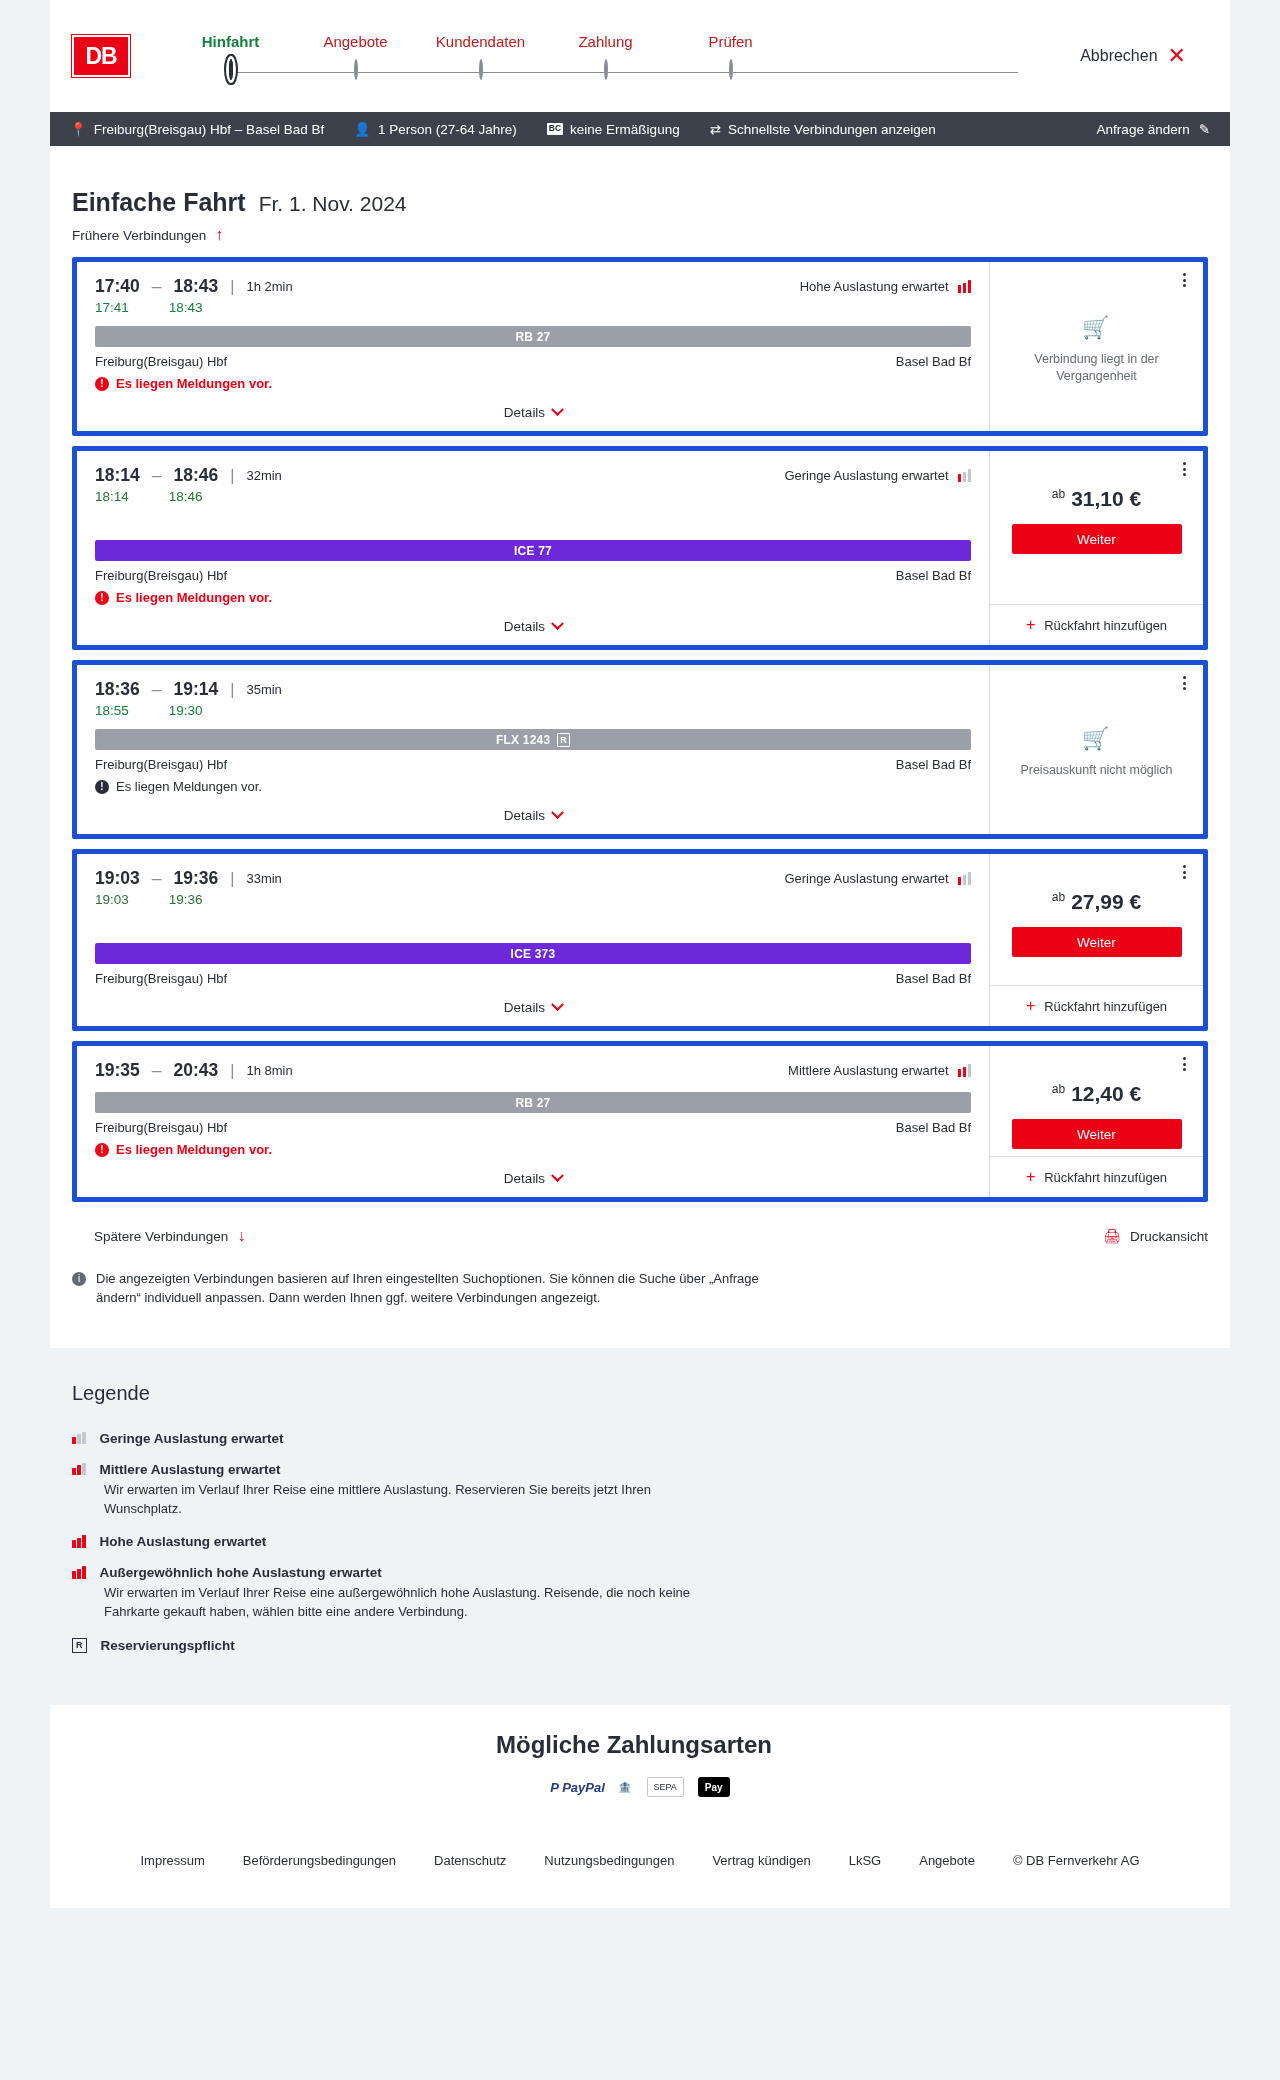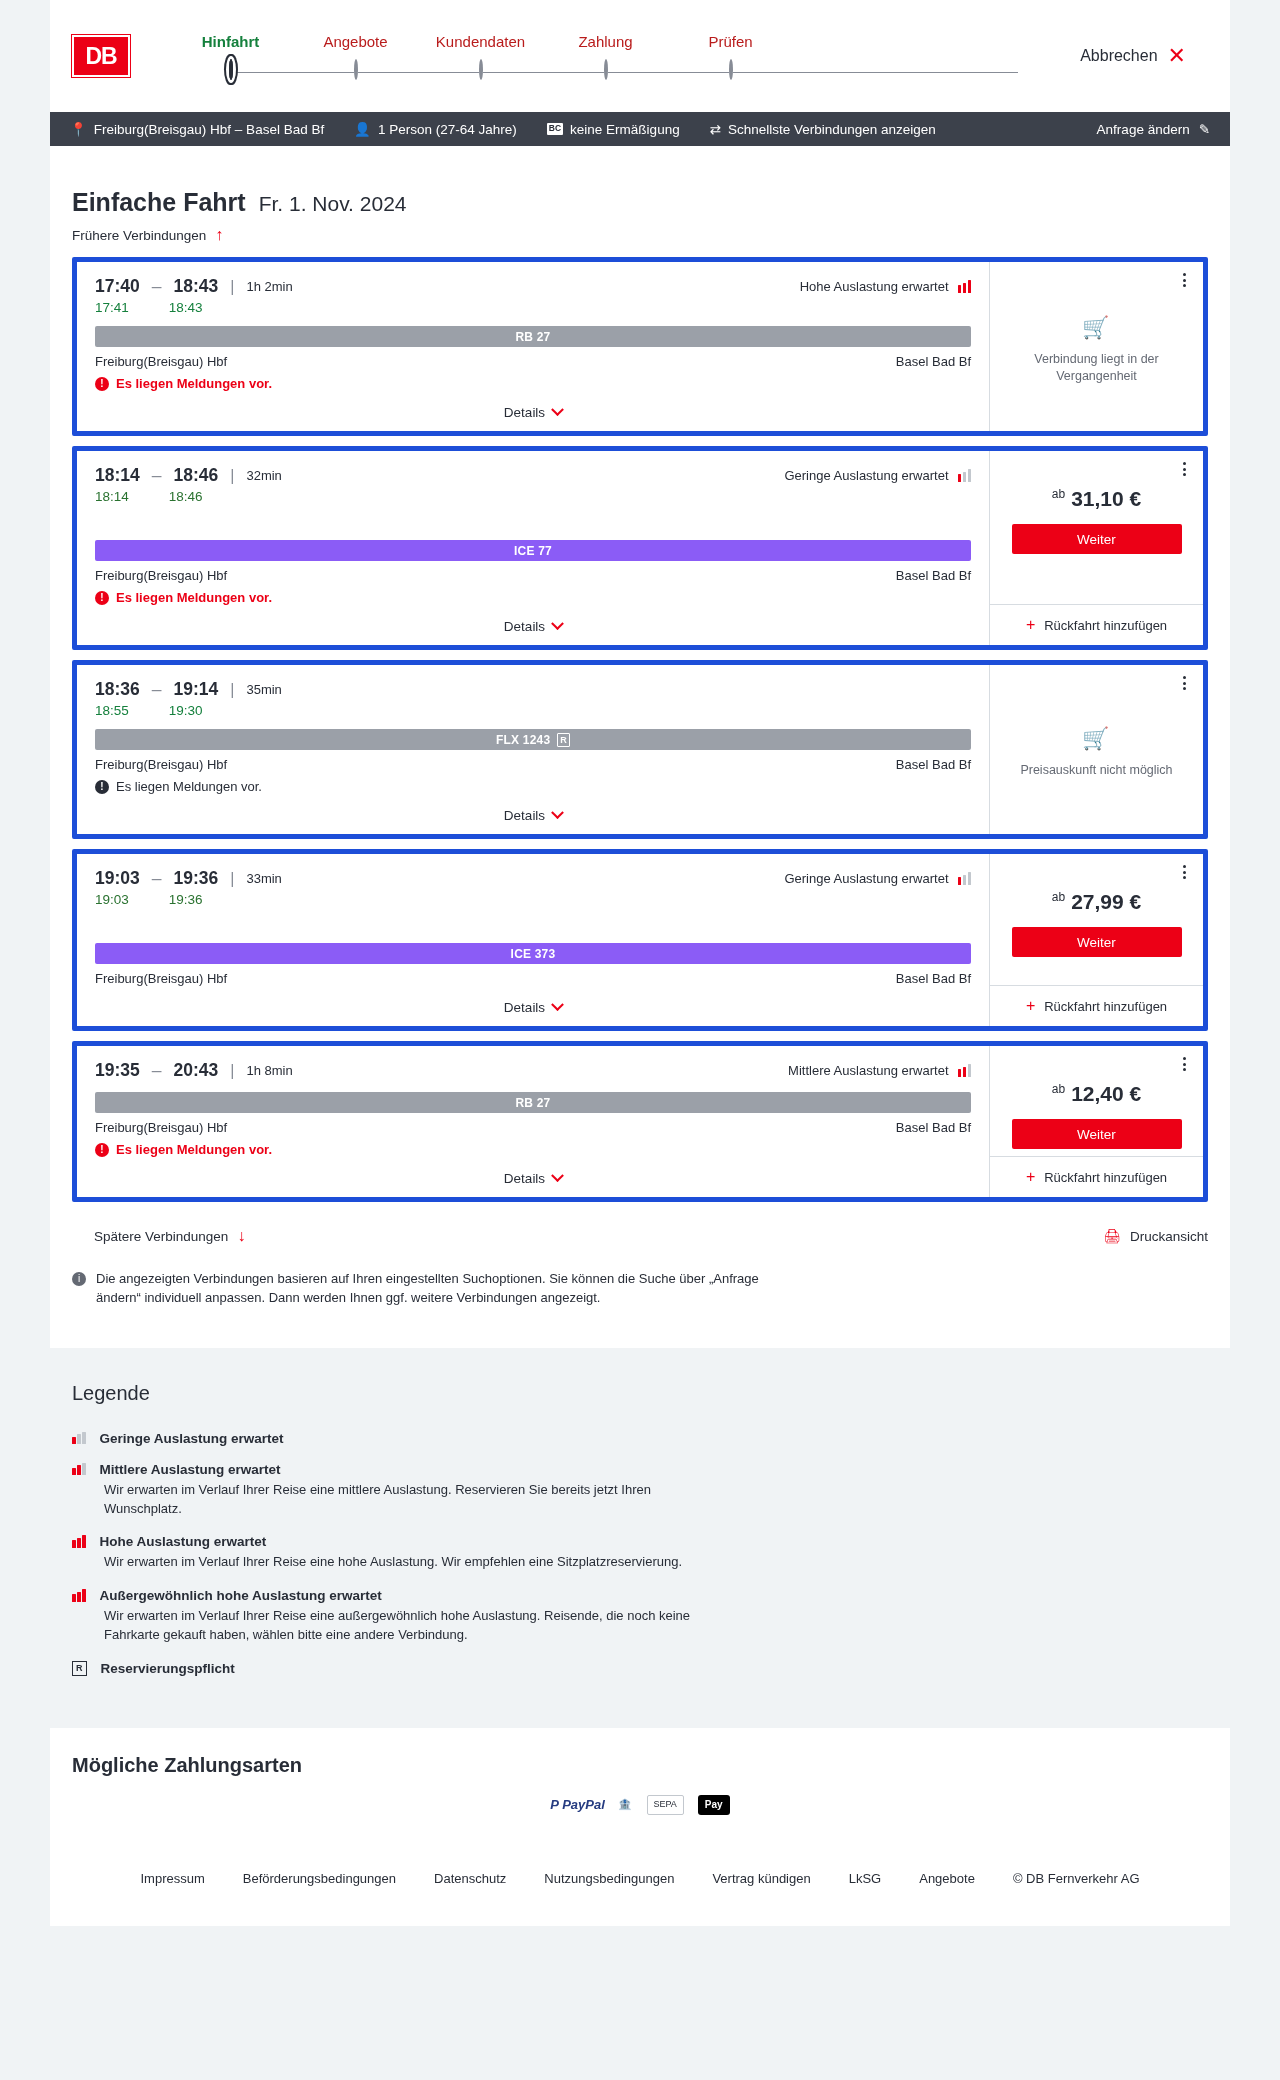--- a/index.html
+++ b/index.html
@@ -93,21 +93,21 @@
   .row1 .right { margin-left:auto; display:flex; align-items:center; gap:9px; font-size:13px; }
   .row2 { display:flex; gap:40px; margin-top:3px; font-size:13.5px; }
   .rt-delay { color:#15803d; }
   .rt-ok { color:#2a7230; }
   .train-bar {
     margin-top:11px; height:21px; border-radius:2px;
     display:flex; align-items:center; justify-content:center;
     color:#fff; font-size:12px; font-weight:bold; letter-spacing:.2px; gap:7px;
   }
   .bar-grey { background:#9ba0a8; }
-  .bar-dark { background:#8b5cf6;margin-top:36px; }
+  .bar-dark { background:#6d28d9;margin-top:36px; }
   .res-badge {
     border:1px solid #fff; font-size:9px; padding:0 2px; font-weight:bold; line-height:12px; border-radius:1px;
   }
   .stations { display:flex; justify-content:space-between; margin-top:7px; font-size:13px; }
   .note { margin-top:7px; font-size:13px; display:flex; align-items:center; gap:7px; }
   .note.red { color:#ec0016; font-weight:bold; }
   .note.grey { color:#282d37; }
   .ico-alert { width:14px; height:14px; border-radius:50%; background:#ec0016; color:#fff; font-size:10px;
                display:inline-flex; align-items:center; justify-content:center; font-weight:bold; }
   .ico-alert.dark { background:#282d37; }
@@ -157,21 +157,21 @@
   
   .legend { background:#f0f3f5; margin:0 50px; padding:34px 22px 36px 22px; }
   .legend h2 { font-size:20px; font-weight:normal; margin:0 0 26px 0; }
   .leg-item { margin-bottom:16px; }
   .leg-head { display:flex; align-items:center; gap:14px; font-size:13.5px; font-weight:bold; }
   .leg-desc { font-size:13px; color:#282d37; margin-top:4px; margin-left:32px; line-height:1.45; max-width:620px; }
   .res-box { border:1px solid #282d37; font-size:9px; font-weight:bold; padding:0 3px; line-height:13px; display:inline-block; }
 
   
   .pay { background:#fff; margin:0 50px; padding:26px 22px 30px 22px; }
-  .pay h3 { text-align:left; font-size:20px; margin:0 12px 18px 0; }
+  .pay h3 { text-align:center; font-size:24px; margin:0 12px 18px 0; }
   .pay-row { display:flex; justify-content:center; align-items:center; gap:14px; }
   .pay-ico { height:20px; display:flex; align-items:center; justify-content:center; font-size:11px; }
   .pp { color:#253b80; font-weight:bold; font-style:italic; font-size:13px; }
   .pay-chip { border:1px solid #c3c8ce; border-radius:2px; padding:2px 6px; font-size:9px; line-height:13px; }
   .apay { background:#000; color:#fff; border-radius:3px; padding:3px 7px; font-size:10px; font-weight:bold; }
 
   
   .footer { background:#fff; margin:0 50px; padding:26px 0 40px 0; }
   .flinks { display:flex; justify-content:center; gap:38px; font-size:13px; color:#282d37; }
   .flinks span { cursor:pointer; }
@@ -517,21 +517,20 @@
         </div>
         <div class="leg-item">
           <div class="leg-head">
             <span class="occ">
               <i class="on" style="height: 7.5px;"></i>
               <i class="on" style="height: 10px;"></i>
               <i class="on" style="height: 12.5px;"></i>
             </span>
             <span>Hohe Auslastung erwartet</span>
           </div>
-          <div class="leg-desc">Wir erwarten im Verlauf Ihrer Reise eine hohe Auslastung. Wir empfehlen eine Sitzplatzreservierung.</div>
         </div>
         <div class="leg-item">
           <div class="leg-head">
             <span class="occ">
               <i class="on" style="height: 7.5px;"></i>
               <i class="on" style="height: 10px;"></i>
               <i class="on" style="height: 12.5px;"></i>
             </span>
             <span>Außergewöhnlich hohe Auslastung erwartet</span>
           </div>

